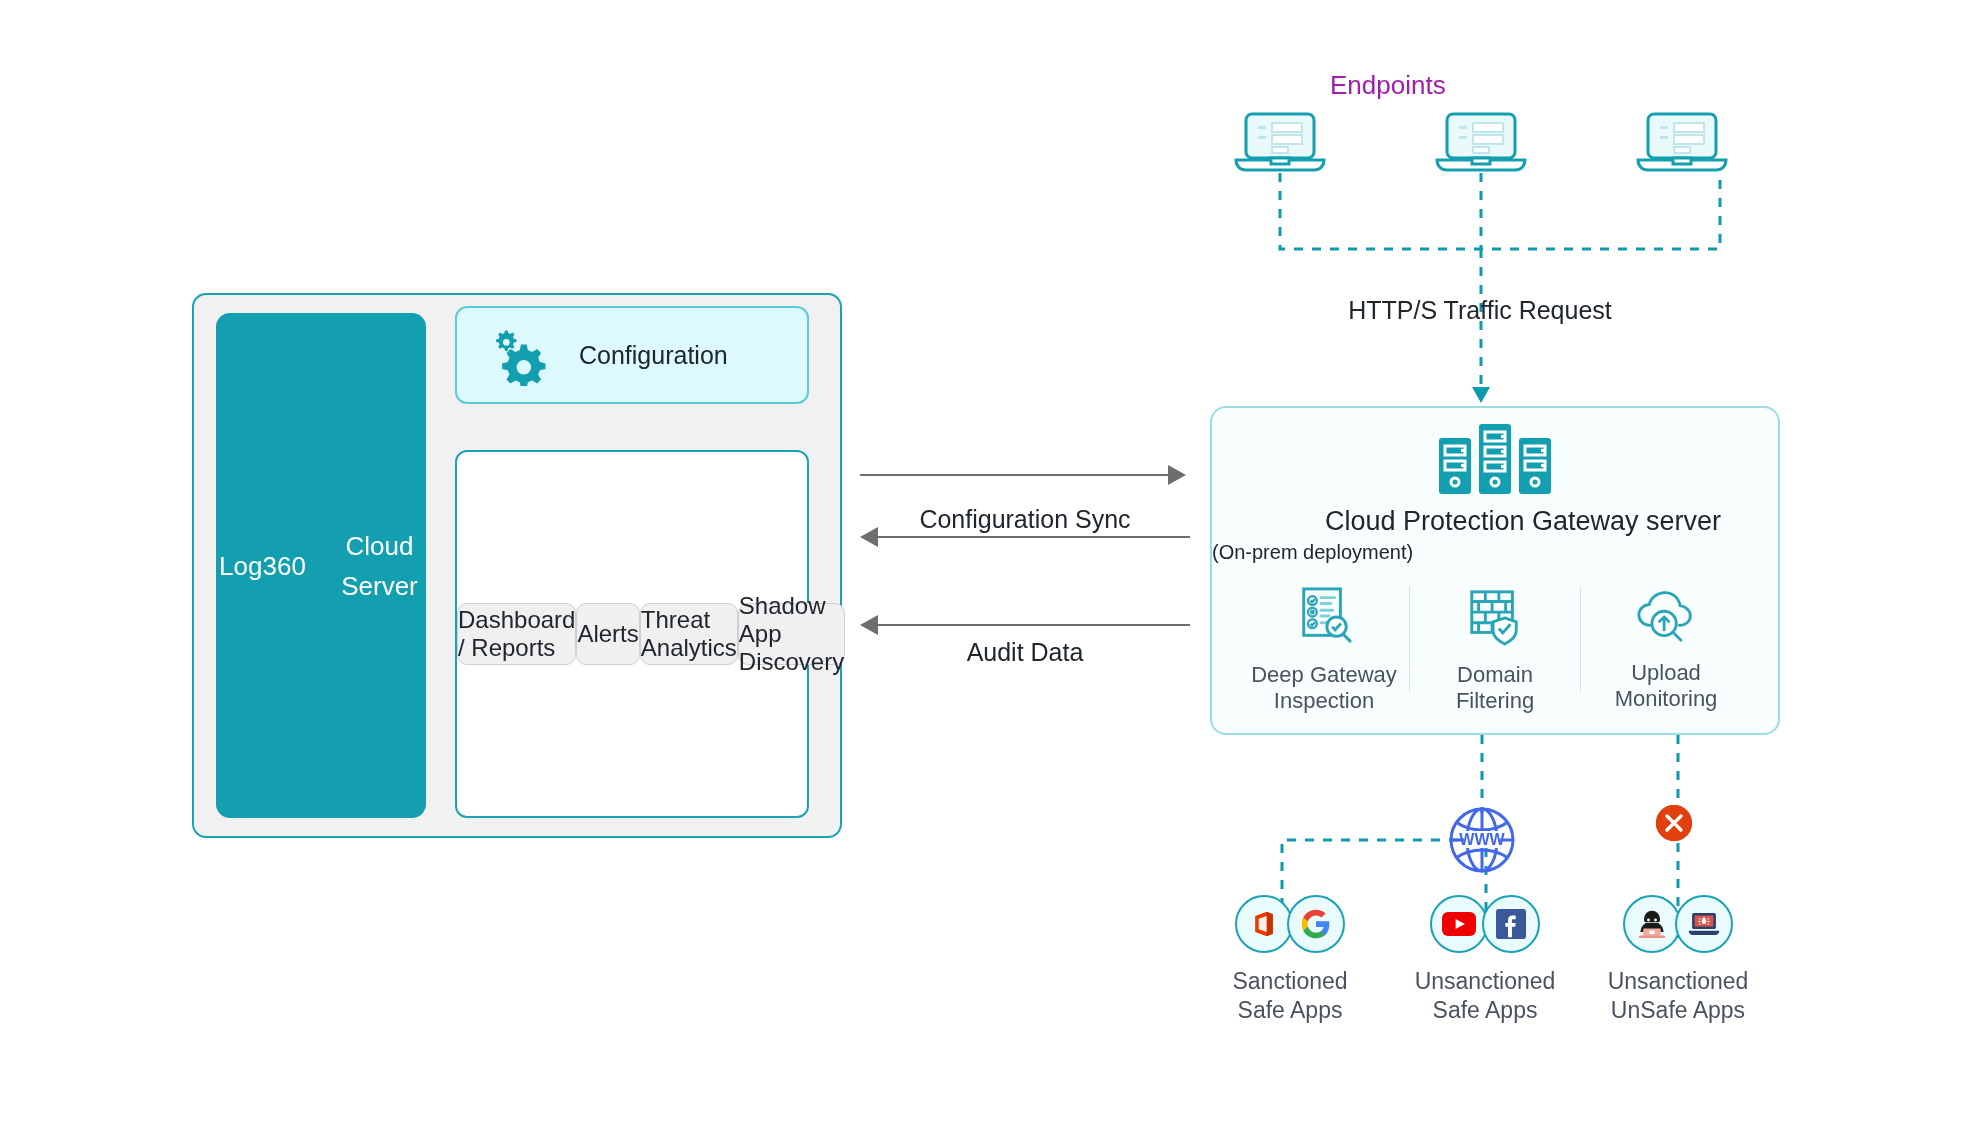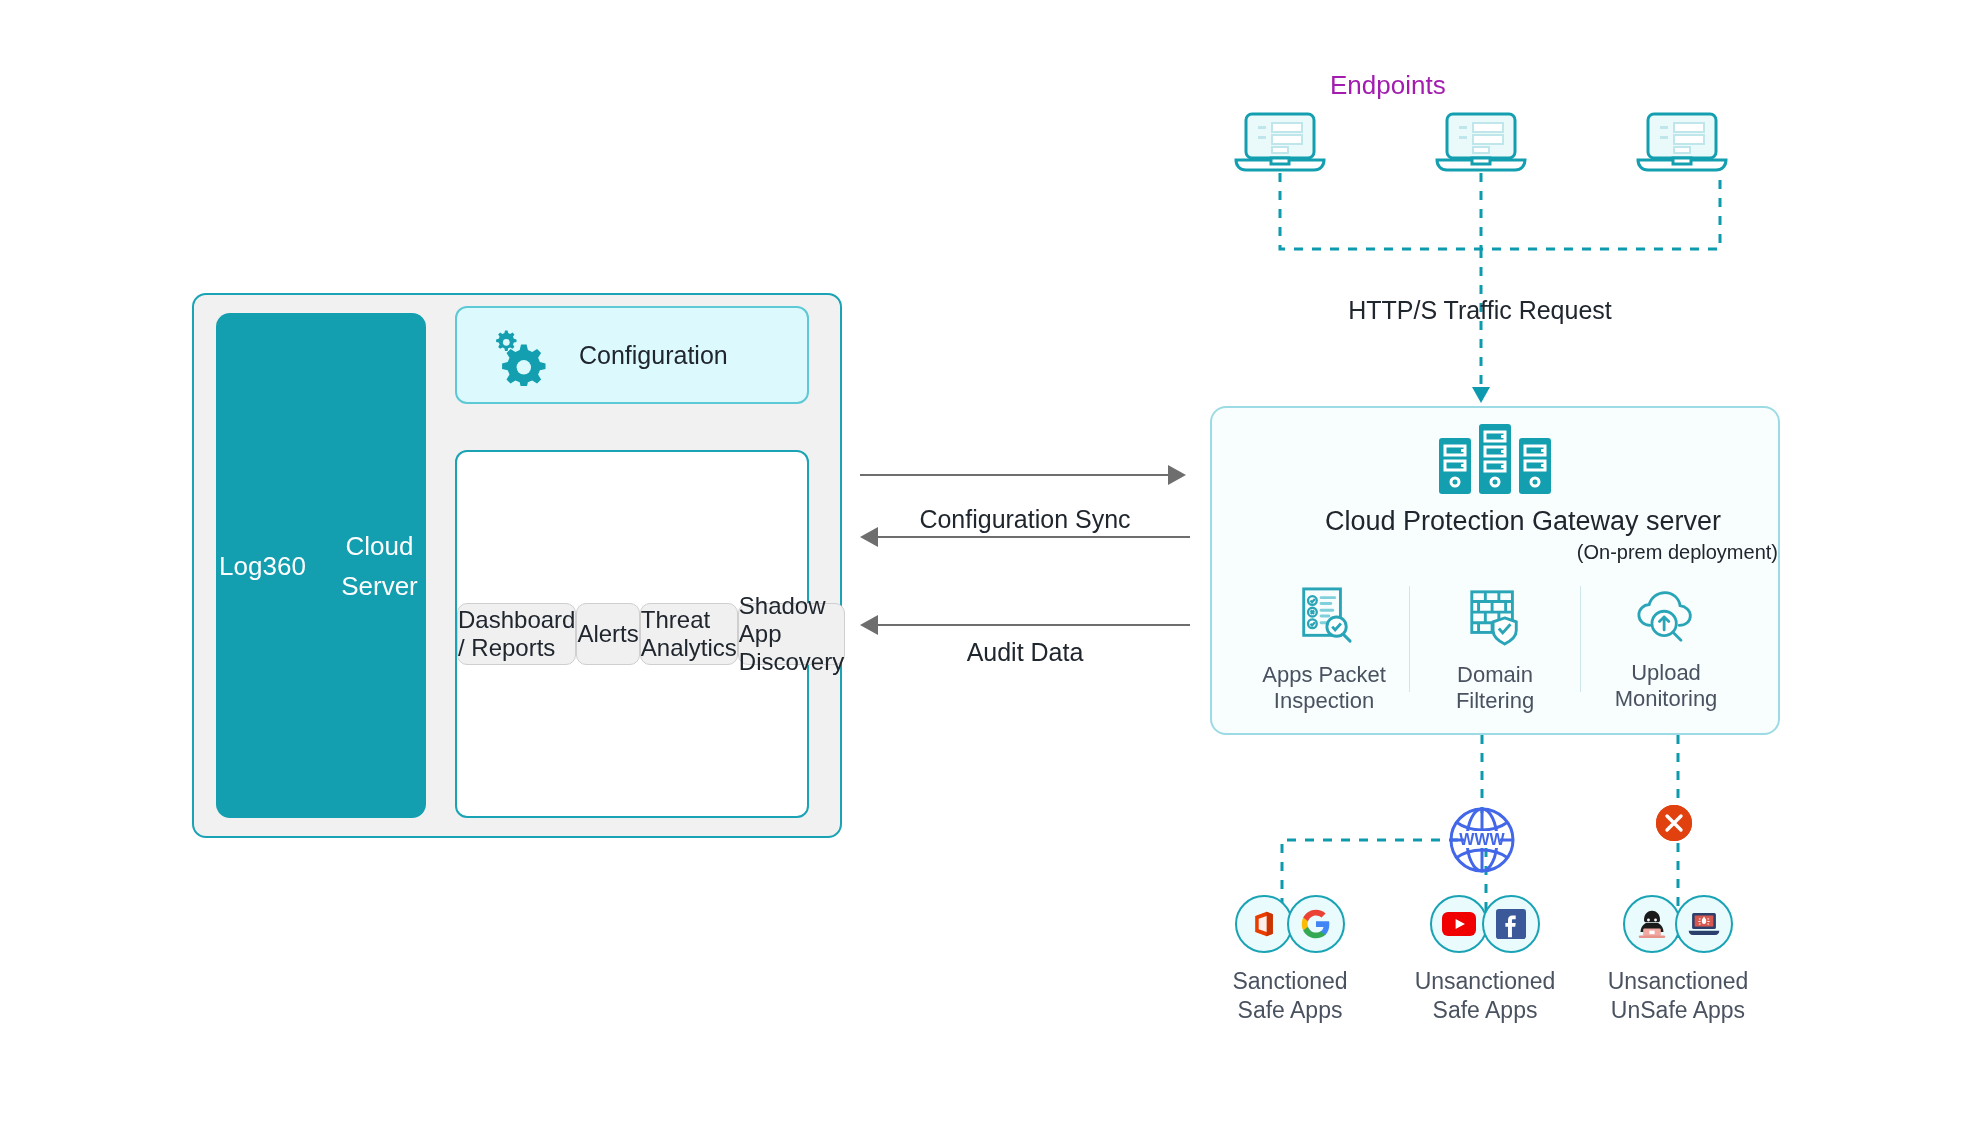--- a/index.html
+++ b/index.html
@@ -30,21 +30,21 @@
   .arrow-line{height:2px;background:#6e6e6e;position:absolute;}
   .arrow-head{position:absolute;width:0;height:0;}
   .arrow-head.right{border-top:10px solid transparent;border-bottom:10px solid transparent;border-left:18px solid #6e6e6e;}
   .arrow-head.left{border-top:10px solid transparent;border-bottom:10px solid transparent;border-right:18px solid #6e6e6e;}
   .flow-label{position:absolute;font-size:25px;color:#20262e;text-align:center;}
 
   
   #gateway-panel{left:1210px;top:406px;width:570px;height:329px;
     background:#f8fdfd;border:2px solid #9ddbe4;border-radius:16px;box-sizing:border-box;}
   #gateway-title{font-size:27px;color:#20262e;text-align:center;width:100%;}
-  #gateway-sub{font-size:20px;color:#20262e;text-align:right;width:100%;margin-top:4px;}
+  #gateway-sub{font-size:20px;color:#20262e;text-align:left;width:100%;margin-top:4px;}
   .feature-col{width:170px;display:flex;flex-direction:column;align-items:center;}
   .feature-label{font-size:22px;color:#4a5260;text-align:center;line-height:26px;margin-top:12px;}
   .feat-divider{width:1px;background:#cfe6ea;height:106px;}
 
   
   #endpoints-label{left:1330px;top:70px;width:300px;font-size:26px;color:#a21caf;}
   .laptop{width:96px;height:62px;}
   #http-label{left:1270px;top:296px;width:420px;text-align:center;font-size:25px;color:#20262e;}
 
   
@@ -205,21 +205,21 @@
             <path d="M27 25h12"></path>
               <path d="M27 31h8"></path>
             <path d="M27 38h7"></path>
           </g>
           <circle cx="43" cy="42" r="10" fill="#ffffff" stroke="#2aa5b8" stroke-width="3"></circle>
           <path d="M38.5 42l3 3.4 6-6.6" fill="none" stroke="#2aa5b8" stroke-width="3"></path>
           <path d="M50 50l7 7" stroke="#2aa5b8" stroke-width="3" stroke-linecap="round"></path>
         </svg>
       </span>
       <div class="feature-label">
-        <span>Apps Packet</span><br>
+        <span>Deep Gateway</span><br>
         <span>Inspection</span>
       </div>
     </div>
 
     <div class="feat-divider"></div>
 
     <div class="feature-col">
       <span>
         <svg viewBox="0 0 60 62" width="58" height="60">
           <g stroke="#2aa5b8" stroke-width="3" fill="none">

